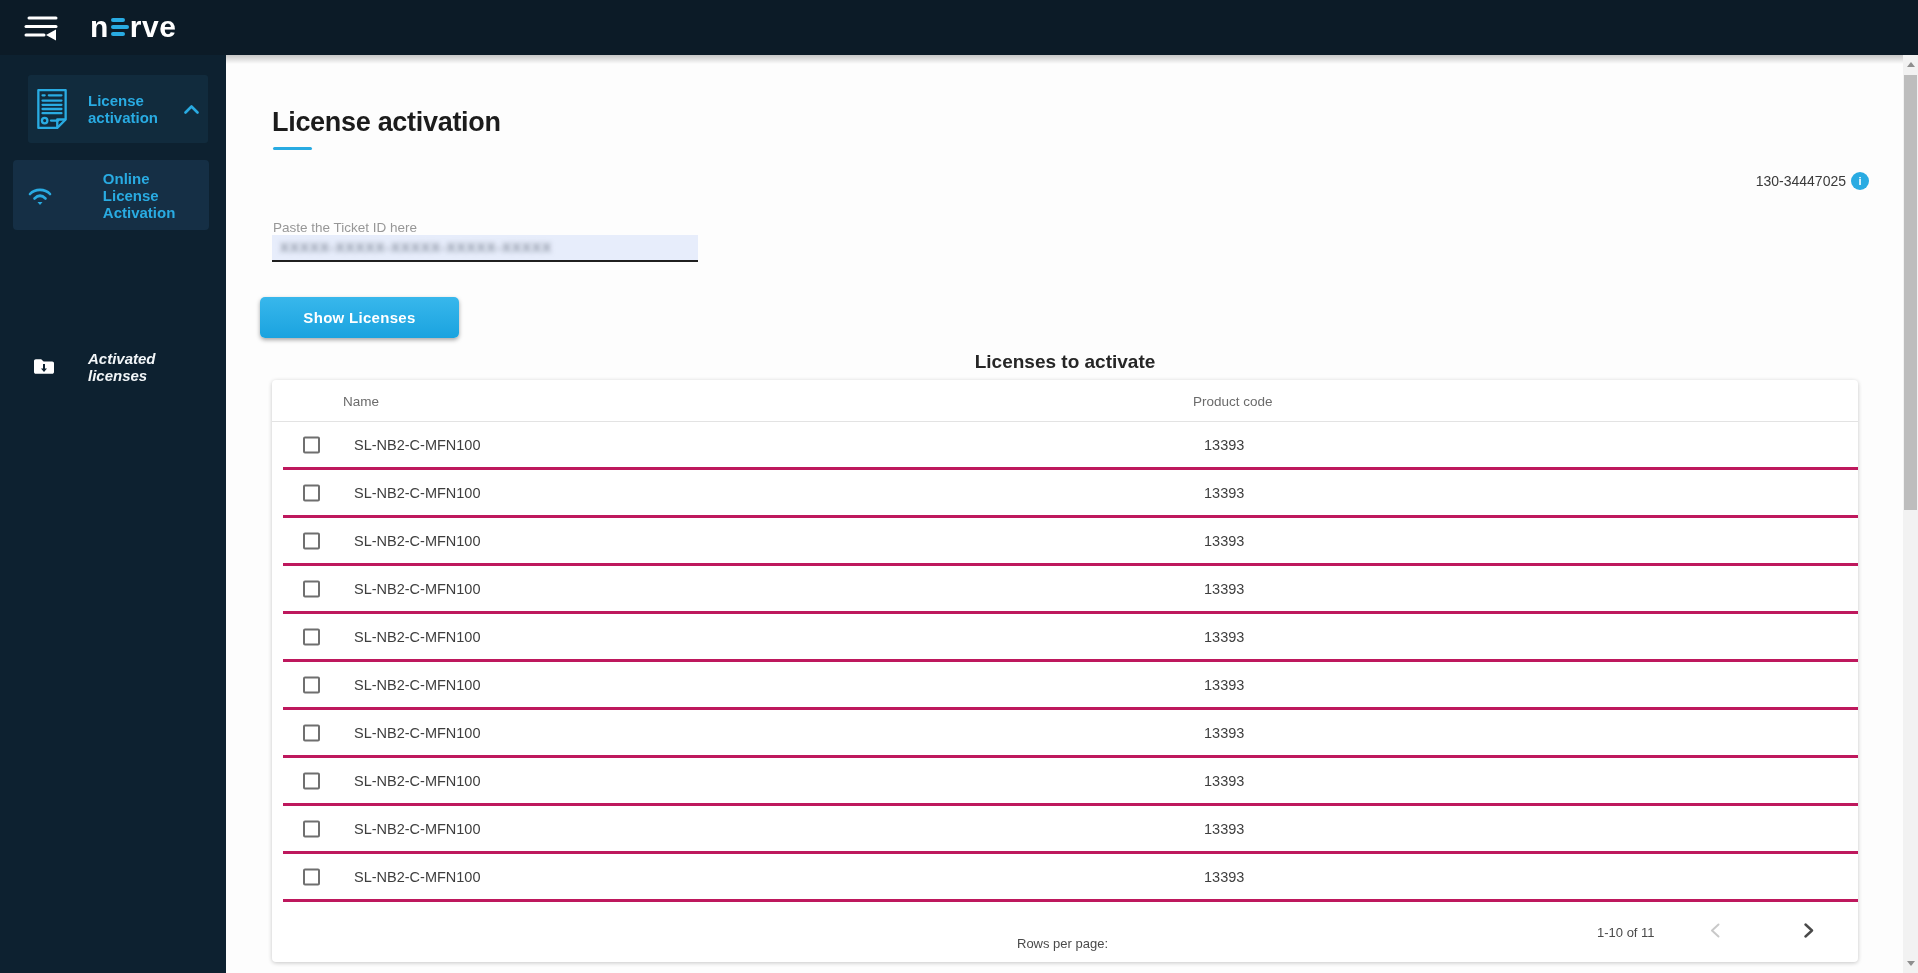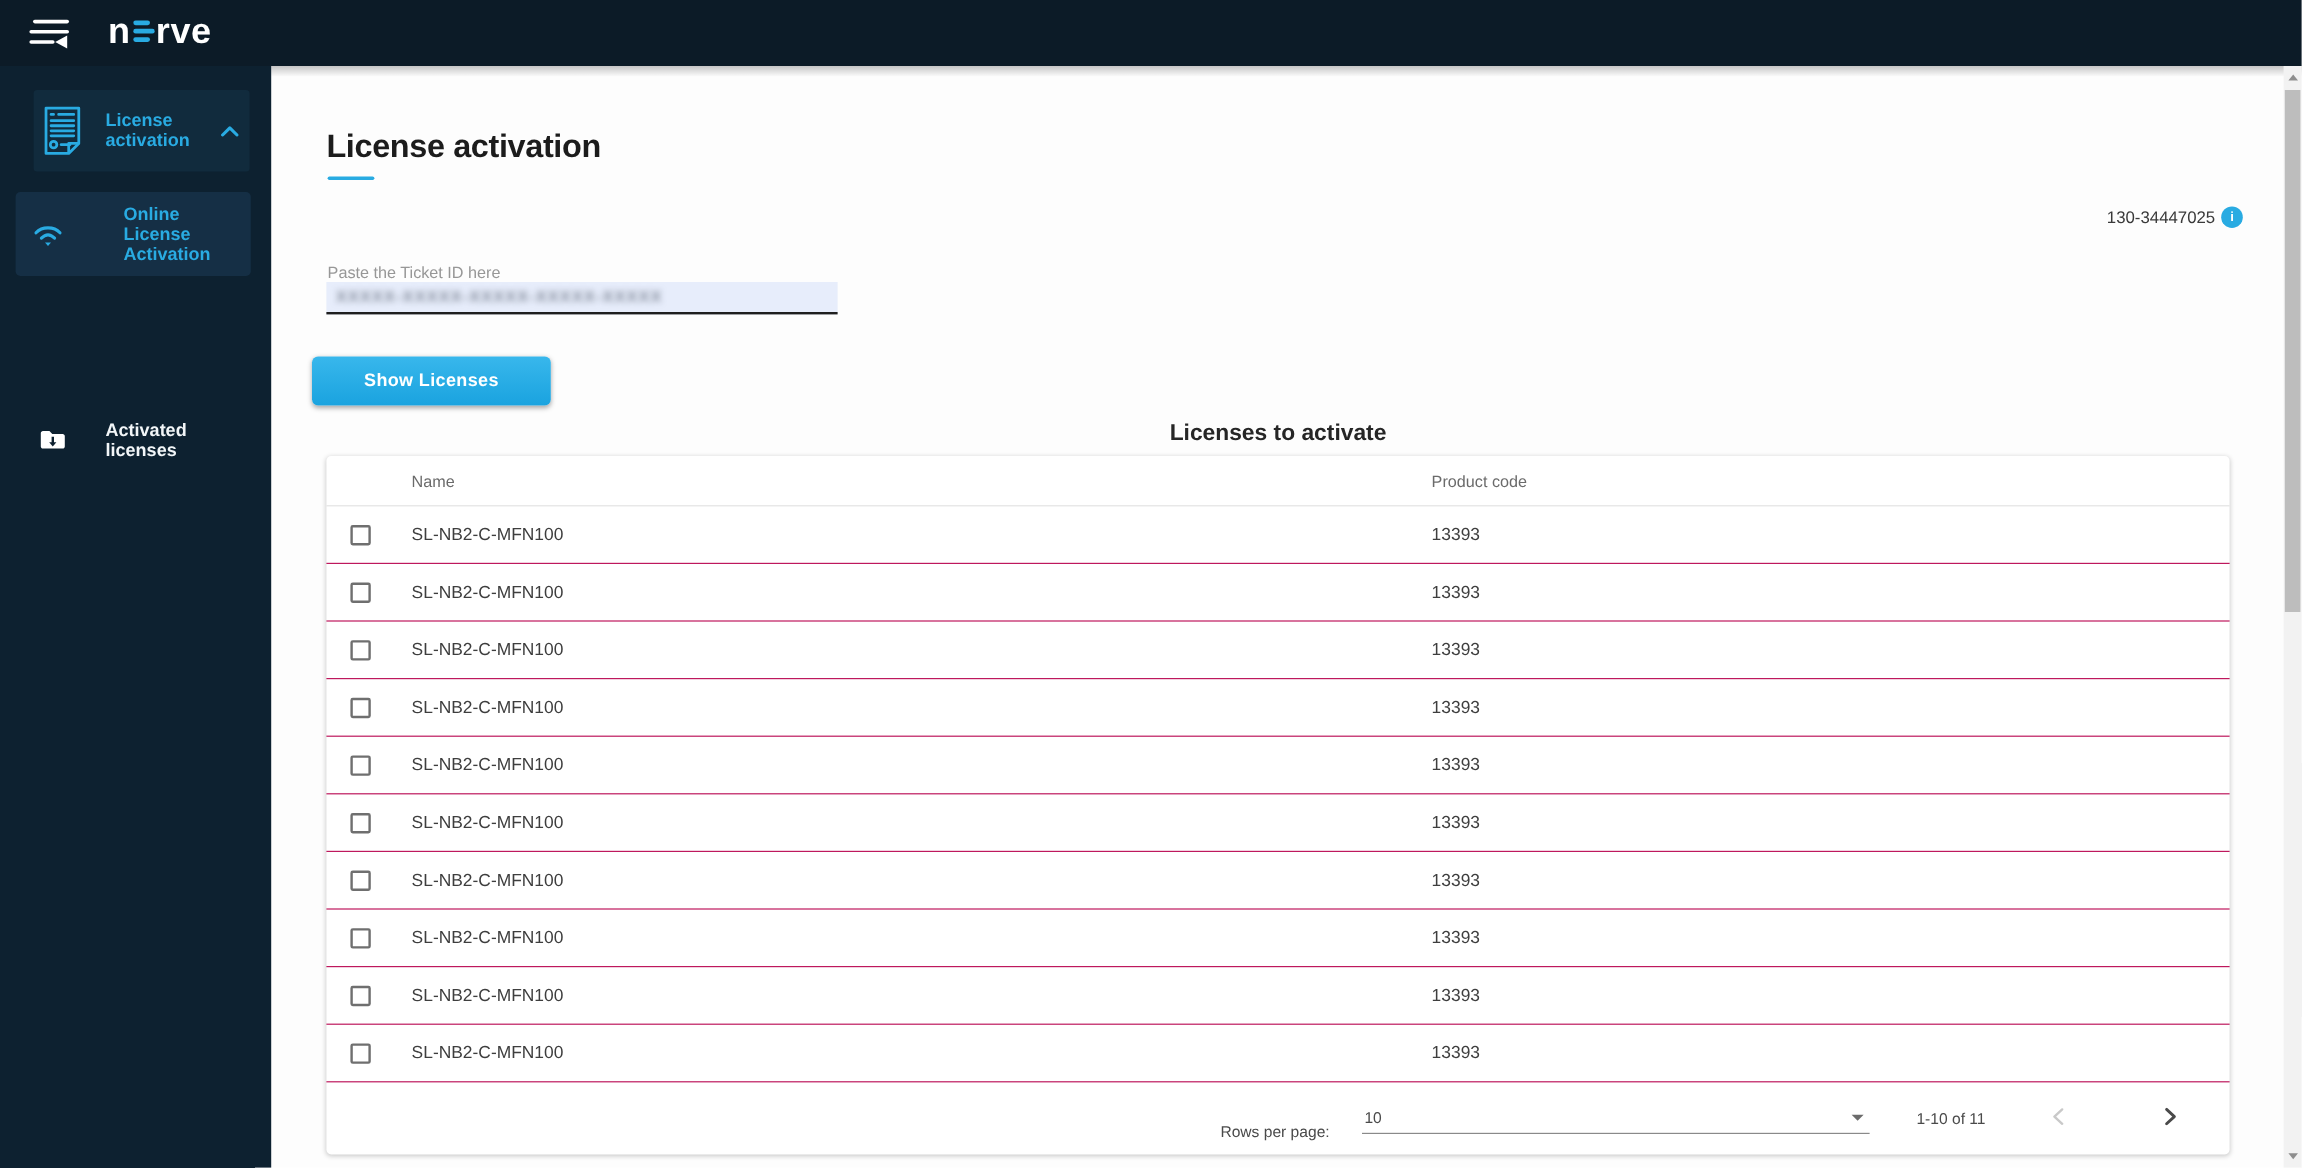--- a/index.html
+++ b/index.html
@@ -20,21 +20,21 @@
   .nav-group .g-icon { width:36px; margin-left:6px; display:flex; justify-content:center; }
   .nav-group .g-label { flex:1; margin-left:18px; color:#29abe2; font-size:15px; font-weight:bold; line-height:17px; }
   .nav-group .g-chev { margin-right:9px; display:flex; }
   .nav-item { position:absolute; left:13px; width:196px; border-radius:4px; display:flex; align-items:center; cursor:pointer; }
   .nav-item .i-icon { width:62px; display:flex; justify-content:center; }
   .nav-item .i-label { width:120px; margin-left:13px; font-size:15px; font-weight:bold; line-height:17px; color:#f2f6f8; }
   .nav-item.selected { background:#152f45;gap:22px; }
   .nav-item.selected .i-label { color:#29abe2; }
   .ni-1 { top:105px; height:70px; }
   .ni-2 { top:193px; height:62px; }
-  .ni-3 { top:284px; height:55px; }
+  .ni-3 { top:284px; height:55px;font-style:italic; }
 
   
   .main-bg { position:absolute; left:226px; top:55px; width:1677px; height:918px; background:#fdfdfd; }
   .top-shadow { position:absolute; left:226px; top:55px; width:1692px; height:9px;
                 background:linear-gradient(180deg, rgba(0,0,0,.22), rgba(0,0,0,0)); z-index:25; }
 
   .page-title { position:absolute; left:272px; top:107px; font-size:27px; font-weight:600; color:#1c1c1c; letter-spacing:-.3px; }
   .title-underline { position:absolute; left:273px; top:147px; width:39px; height:3px; background:#29abe2; border-radius:2px; }
 
   .ticket-ref { position:absolute; top:172px; right:49px; display:flex; align-items:center; gap:5px;
@@ -54,21 +54,21 @@
 
   .table-title { position:absolute; left:272px; top:351px; width:1586px; text-align:center;
                  font-size:19px; font-weight:600; color:#262626; }
 
   
   .card { position:absolute; left:272px; top:380px; width:1586px; height:582px; background:#fff;
           border-radius:4px; box-shadow:0 1px 4px rgba(0,0,0,.22); z-index:10; }
   .thead { position:relative; height:42px; border-bottom:1px solid #e3e3e3; font-size:13.5px; color:#6b6b6b; }
   .th-name { position:absolute; left:71px; top:50%; transform:translateY(-50%); }
   .th-code { position:absolute; left:921px; top:50%; transform:translateY(-50%); }
-  .trow { position:relative; height:48px; border-bottom:1px solid #be185d; }
+  .trow { position:relative; height:48px; border-bottom:3px solid #be185d;margin-left:11px; }
   .checkbox { position:absolute; left:20px; top:50%; transform:translateY(-50%); width:17px; height:17px;
               border:2px solid #6f6f6f; border-radius:2px; background:#fff; cursor:pointer; }
   .cell-name { position:absolute; left:71px; top:50%; transform:translateY(-50%); font-size:14.5px; color:#3e3e3e; }
   .cell-code { position:absolute; left:921px; top:50%; transform:translateY(-50%); font-size:14.5px; color:#3e3e3e; }
 
   .pagination { position:relative; height:59px; font-size:13px; color:#4a4a4a; }
   .rpp-label { position:absolute; left:745px; top:50%; transform:translateY(-50%);margin-top:11px; }
   .rpp-select { position:absolute; left:863px; top:50%; transform:translateY(-50%); width:423px; height:26px;
                 border-bottom:1px solid #8a8a8a; display:flex; align-items:center; justify-content:space-between;
                 cursor:pointer; }
@@ -245,24 +245,20 @@
 
   <div class="trow">
     <span class="checkbox"></span>
     <span class="cell-name">SL-NB2-C-MFN100</span>
     <span class="cell-code">13393</span>
   </div>
 </div>
 
   <div class="pagination">
     <span class="rpp-label">Rows per page:</span>
-    <div class="rpp-select">
-      <span class="rpp-value">10</span>
-      <span class="caret-down"></span>
-    </div>
     <span class="pg-range">1-10 of 11</span>
     <button class="pg-btn pg-prev">
       <span>
         <svg width="10" height="15" viewBox="0 0 10 15" fill="none" stroke="#c9c9c9" stroke-width="2" stroke-linecap="round" stroke-linejoin="round">
           <polyline points="8.5,1.5 2,7.5 8.5,13.5"></polyline>
         </svg>
       </span>
     </button>
     <button class="pg-btn pg-next">
       <span>

